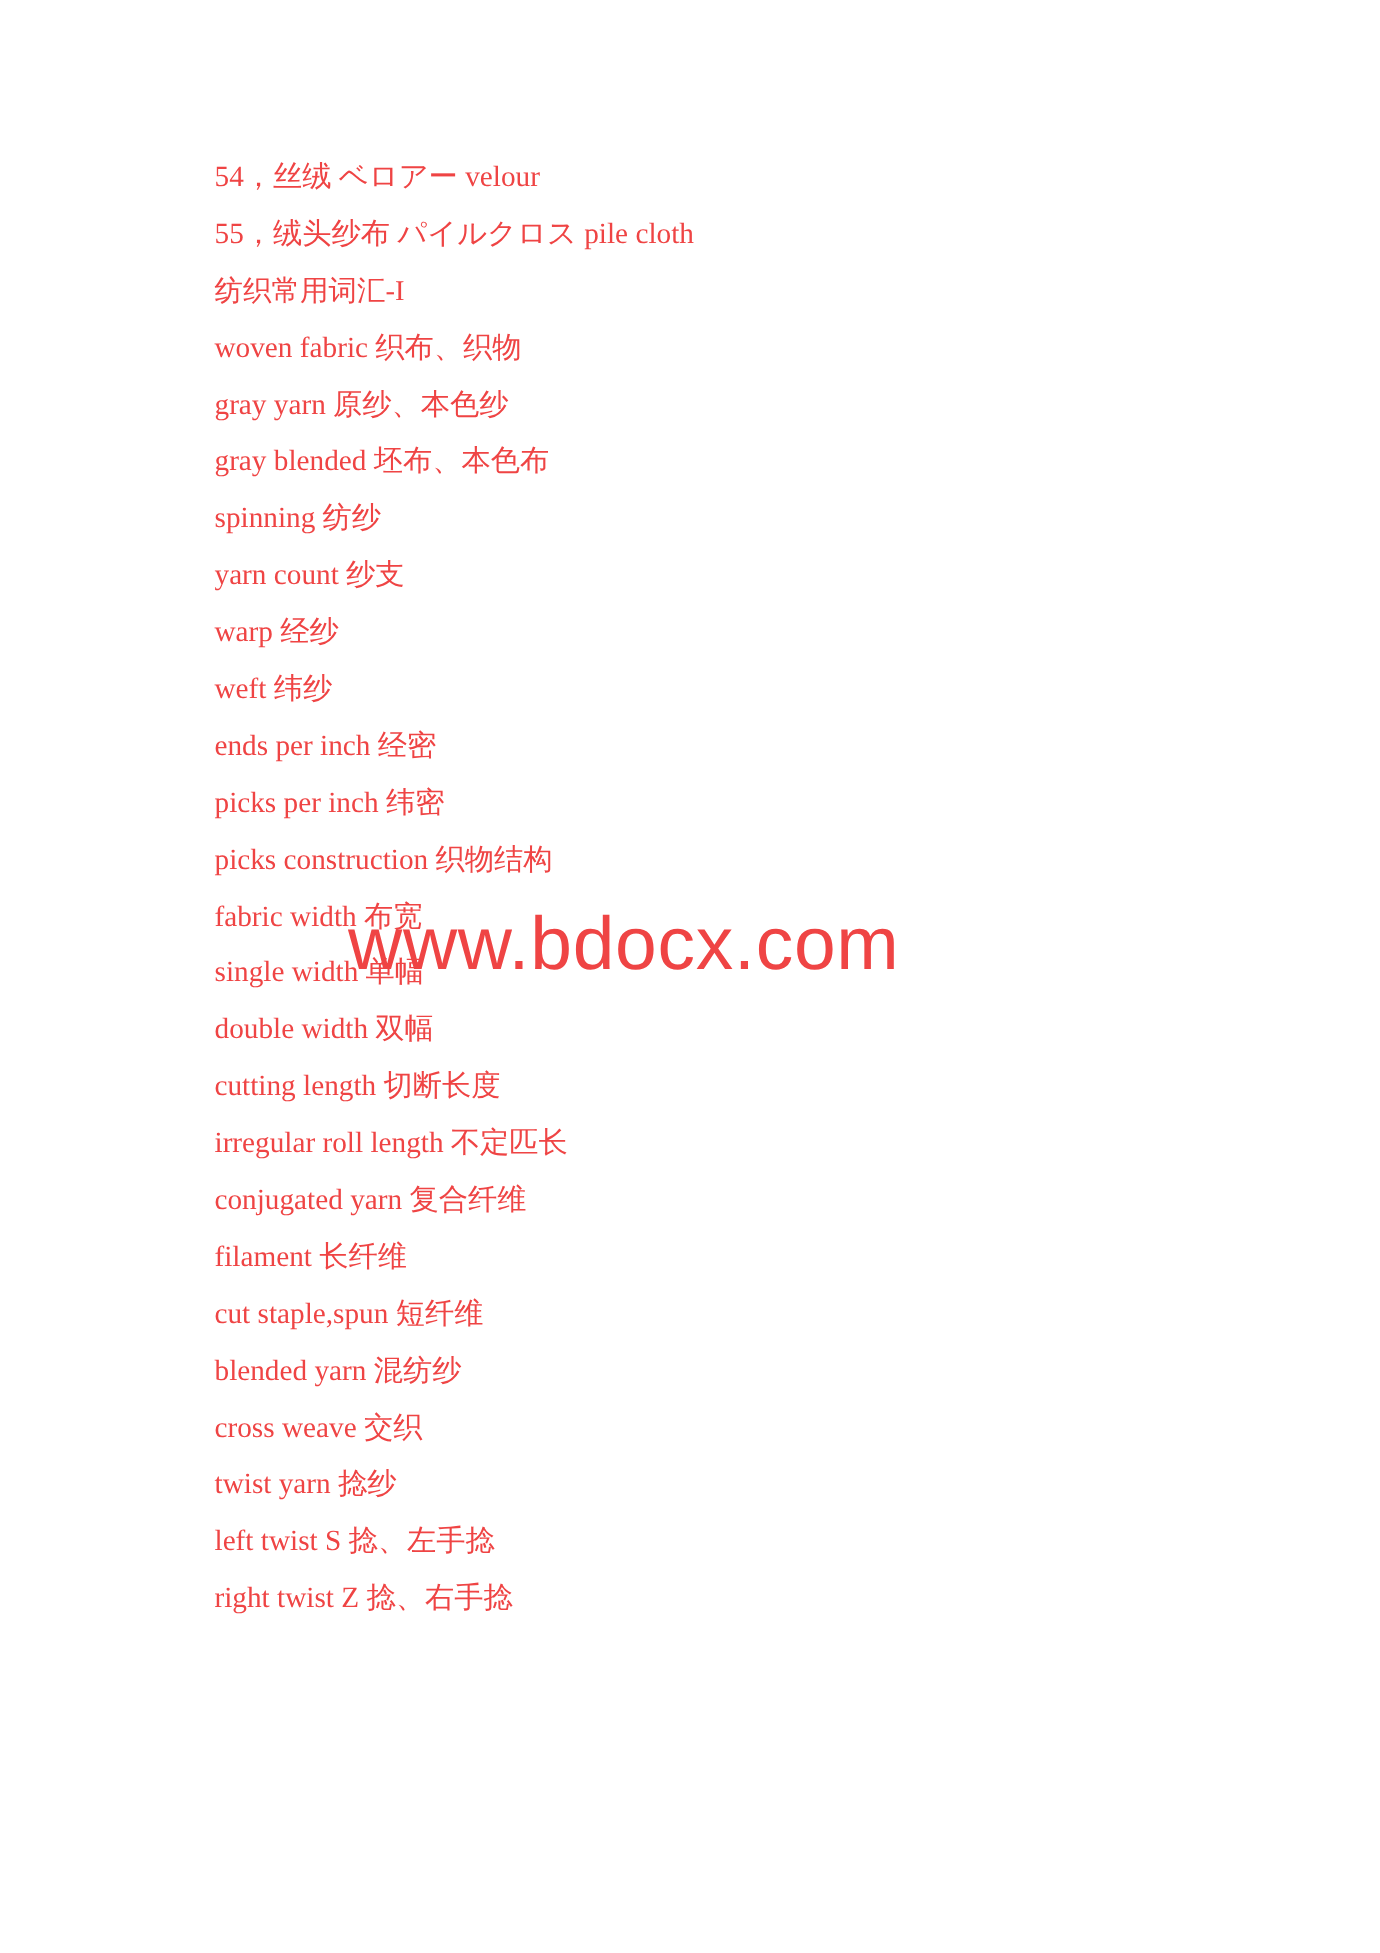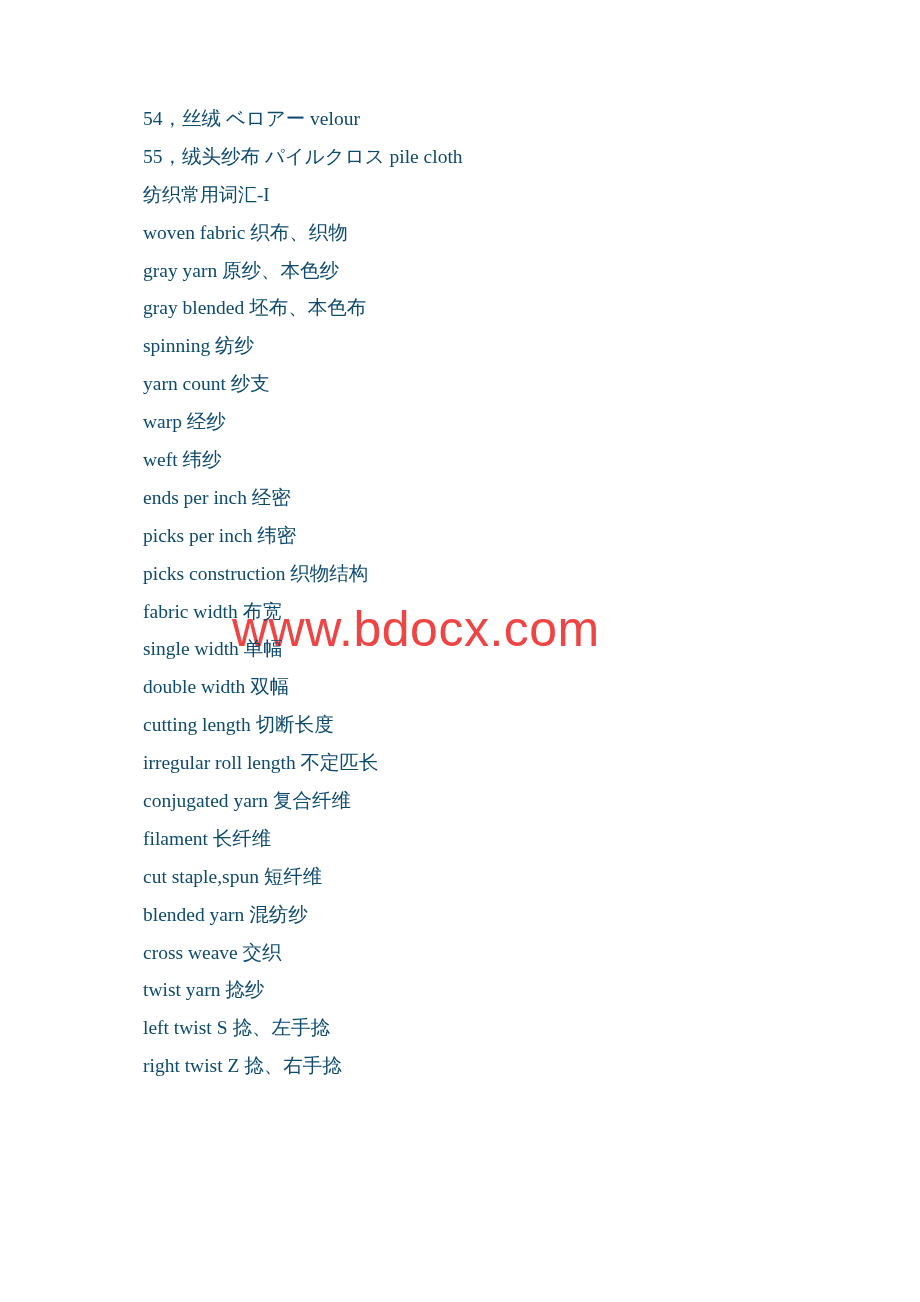--- a/index.html
+++ b/index.html
@@ -47,21 +47,21 @@
     top: 100px;
     width: 720px;
     z-index: 2;
   }
 
   .doc-line {
     font-size: 19.5px;
     line-height: 37.9px;
     height: 37.9px;
     white-space: nowrap;
-    color: #0c4a6e;
+    color: #ef4444;
   }
 
   .doc-line.heading-line {
     font-size: 19px;
   }
 </style>
 </head>
 <body>
 
 <div id="page">

